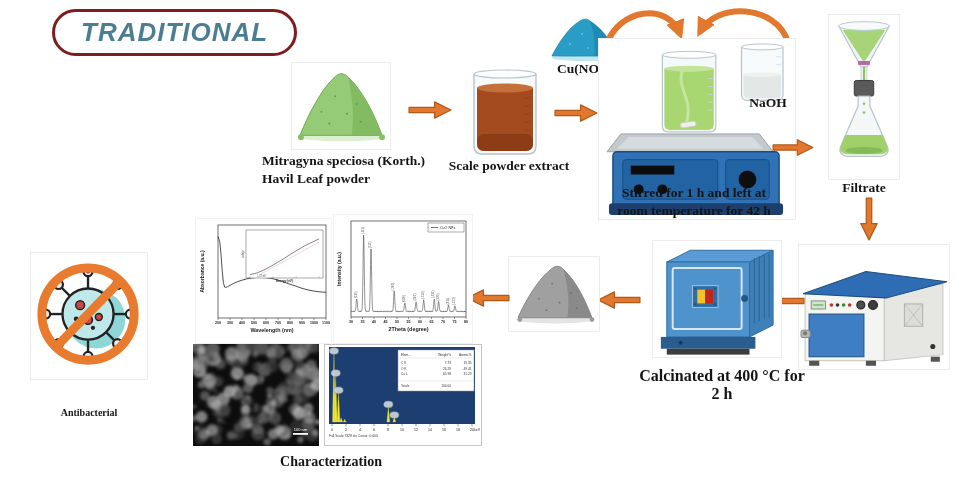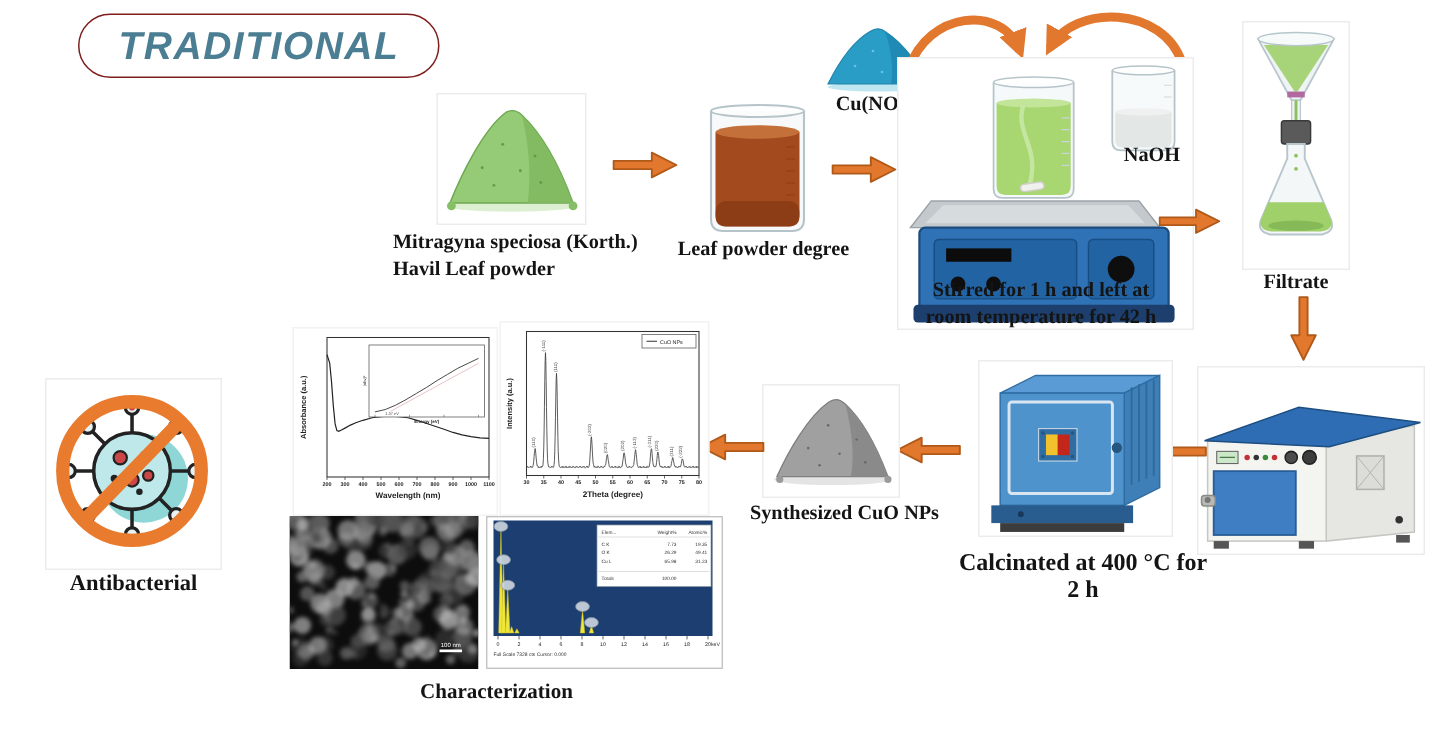--- a/index.html
+++ b/index.html
@@ -3,21 +3,21 @@
 <meta charset="utf-8">
 <style>
   html,body{margin:0;padding:0;background:#fff;}
   #stage{position:relative;width:966px;height:489px;background:#fff;overflow:hidden;
          font-family:"Liberation Serif",serif;}
   .abs{position:absolute;}
   .frame{background:#fff;border:1px solid #ececec;box-sizing:border-box;}
   .cap{position:absolute;font-family:"Liberation Serif",serif;font-weight:700;color:#141414;
        font-size:13.5px;line-height:18px;}
   .center{text-align:center;}
-  .pill{position:absolute;left:52px;top:9px;border:1px solid #7f1d1d;border-radius:26px;
+  .pill{position:absolute;left:52px;top:9px;border:3px solid #7f1d1d;border-radius:26px;
         padding:5px 26px;background:#fff;}
   .pill span{font-family:"Liberation Sans",sans-serif;font-weight:700;font-style:italic;
         font-size:26px;letter-spacing:1px;color:#4b7d93;}
   svg.chart{position:absolute;background:#fff;border:1px solid #f2f2f2;}
   svg text{font-family:"Liberation Sans",sans-serif;}
   .flip{transform:scaleX(-1);}
   .down{transform:rotate(90deg);}
 </style>
 </head>
 <body>
@@ -68,21 +68,21 @@
     <g stroke="#8a3a14" stroke-width="1" opacity="0.5">
       <line x1="60" y1="32" x2="66" y2="32"></line>
         <line x1="60" y1="40" x2="66" y2="40"></line>
       <line x1="60" y1="48" x2="66" y2="48"></line>
         <line x1="60" y1="56" x2="66" y2="56"></line>
       <line x1="60" y1="64" x2="66" y2="64"></line>
         <line x1="60" y1="72" x2="66" y2="72"></line>
     </g>
     <ellipse cx="41" cy="8" rx="31" ry="4" fill="#fdfdfd" fill-opacity="0.6" stroke="#b6c4ca" stroke-width="1.2"></ellipse>
   </svg>
-  <div class="cap center" style="left:444px;top:157px;width:130px">Leaf powder degree</div>
+  <div class="cap center" style="left:444px;top:157px;width:130px">Scale powder extract</div>
 
   <svg class="abs" style="left:548px;top:14px" width="74" height="48" viewBox="0 0 74 48">
     <ellipse cx="37" cy="44" rx="33" ry="3" fill="#7fd0e6" opacity="0.5"></ellipse>
     <path d="M4,42 C10,30 20,14 32,7 C36,4.5 39,4.5 42,7 C56,16 66,32 70,42 Z" fill="#2a9dc6" stroke="#1f85aa" stroke-width="0.8"></path>
     <path d="M42,7 C46,18 48,32 46,42 L70,42 C66,32 56,16 42,7 Z" fill="#1f8ab3"></path>
     <circle cx="22" cy="30" r="0.9" fill="#66c4e0"></circle>
       <circle cx="34" cy="20" r="0.9" fill="#66c4e0"></circle>
     <circle cx="52" cy="30" r="0.9" fill="#66c4e0"></circle>
       <circle cx="40" cy="34" r="0.9" fill="#66c4e0"></circle>
   </svg>
@@ -247,21 +247,20 @@
       <circle cx="10" cy="66" r="2.5" fill="#9a9a9a"></circle>
         <circle cx="86" cy="66" r="2.5" fill="#9a9a9a"></circle>
       <circle cx="30" cy="44" r="0.9" fill="#6a6a6a"></circle>
         <circle cx="44" cy="28" r="0.9" fill="#6a6a6a"></circle>
       <circle cx="52" cy="48" r="0.9" fill="#6a6a6a"></circle>
         <circle cx="70" cy="54" r="0.9" fill="#6a6a6a"></circle>
       <circle cx="38" cy="56" r="0.9" fill="#6a6a6a"></circle>
         <circle cx="64" cy="38" r="0.9" fill="#6a6a6a"></circle>
     </svg>
   </div>
-  <div class="cap center" style="left:494px;top:333px;width:138px">Synthesized CuO NPs</div>
 
   <svg class="abs flip" style="left:464px;top:288px" width="48" height="20" viewBox="0 0 50 22">
       <use href="#arrow-sym"></use>
     </svg>
 
   <svg class="chart" style="left:195px;top:218px" width="135" height="124" viewBox="0 0 135 124">
       <rect x="22" y="6" width="108" height="93" fill="#fff" stroke="#333" stroke-width="0.7"></rect>
       <polyline points="22.0,17.4 23.8,23.1 25.0,35.3 26.2,51.4 27.4,63.6 28.6,68.1 29.8,68.5 31.6,67.7 34.0,66.4 37.6,64.4 41.2,62.8 46.0,61.2 52.0,59.5 58.0,58.7 64.0,58.3 70.0,58.7 76.0,59.5 82.0,61.2 88.0,63.2 94.0,65.2 100.0,67.2 106.0,69.3 112.0,70.9 118.0,72.1 124.0,72.9 130.0,73.3" fill="none" stroke="#222" stroke-width="0.8"></polyline>
       <line x1="22" y1="99" x2="22" y2="101" stroke="#333" stroke-width="0.5"></line>
       <text x="22" y="105" font-size="3.6" text-anchor="middle" fill="#222" font-weight="bold">200</text>
@@ -629,15 +628,15 @@
       <circle cx="50" cy="52" r="4.5" fill="#c94747" stroke="#222" stroke-width="1.5"></circle>
       <circle cx="66" cy="50" r="2.5" fill="#222"></circle>
       <circle cx="58" cy="67" r="4.5" fill="#c94747" stroke="#222" stroke-width="1.5"></circle>
       <circle cx="46" cy="66" r="2.5" fill="#222"></circle>
       <circle cx="69" cy="64" r="3.5" fill="#c94747" stroke="#222" stroke-width="1.5"></circle>
       <circle cx="63" cy="75" r="2.2" fill="#222"></circle>
       <circle cx="58" cy="61" r="47" fill="none" stroke="#e87b2e" stroke-width="9"></circle>
       <line x1="26" y1="94" x2="90" y2="28" stroke="#e87b2e" stroke-width="9"></line>
     </svg>
   </div>
-  <div class="cap center" style="left:32px;top:380px;width:114px;font-size:15px">Antibacterial</div>
+  <div class="cap center" style="left:32px;top:404px;width:114px;font-size:10px">Antibacterial</div>
 
 </div>
 
 </body></html>

